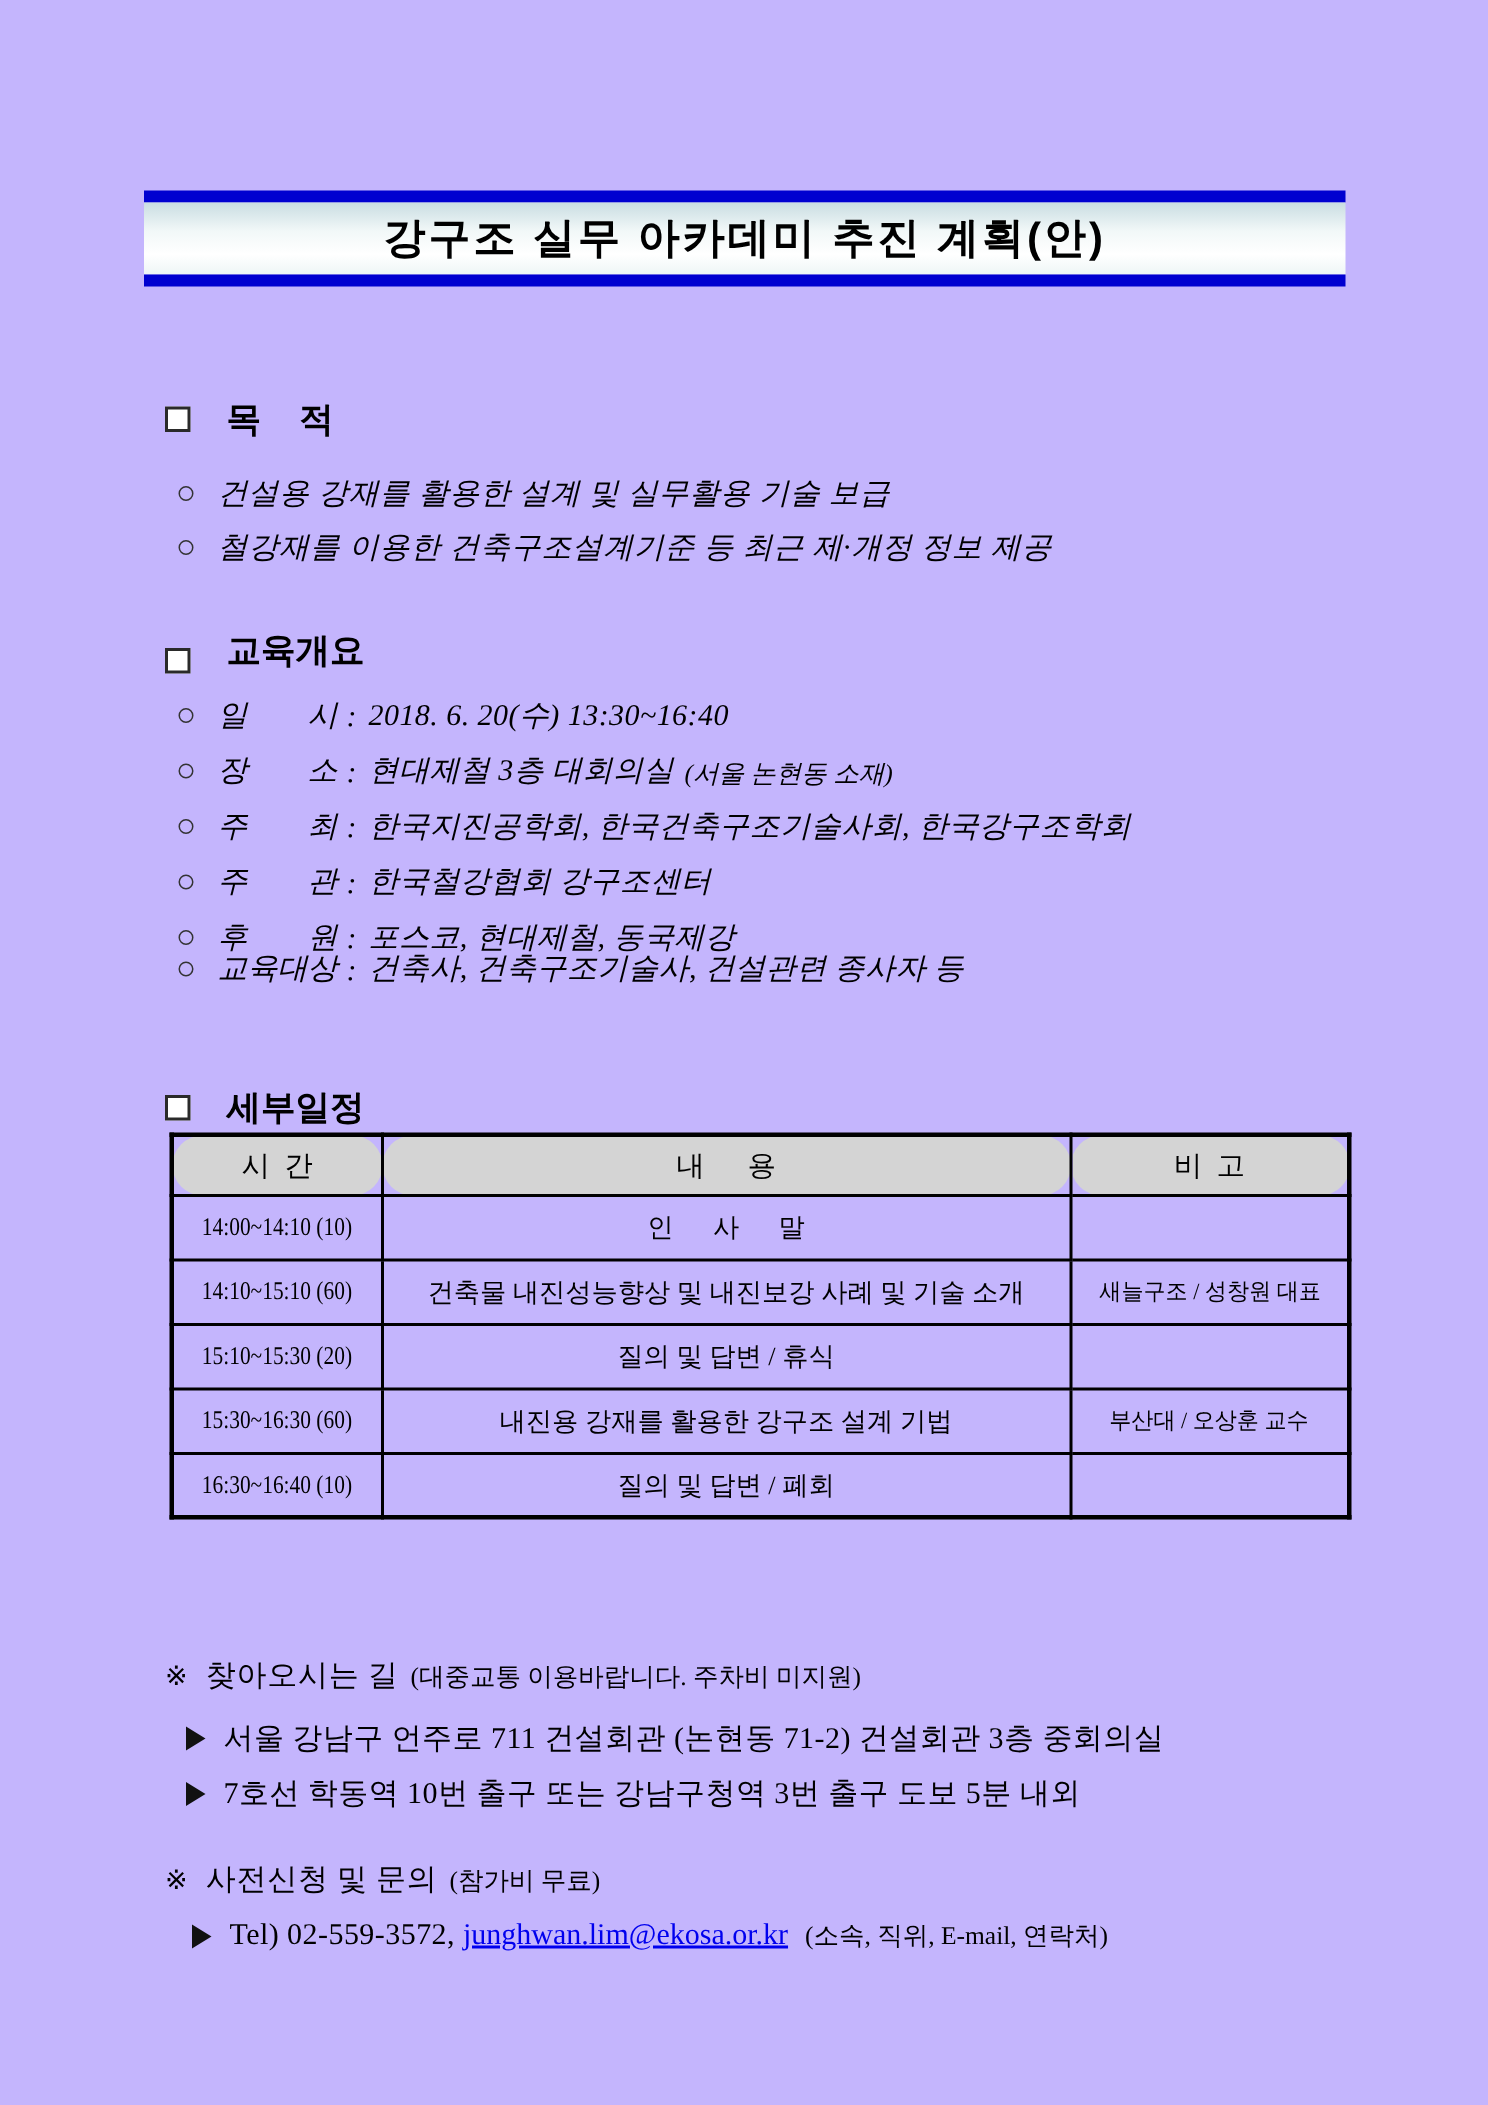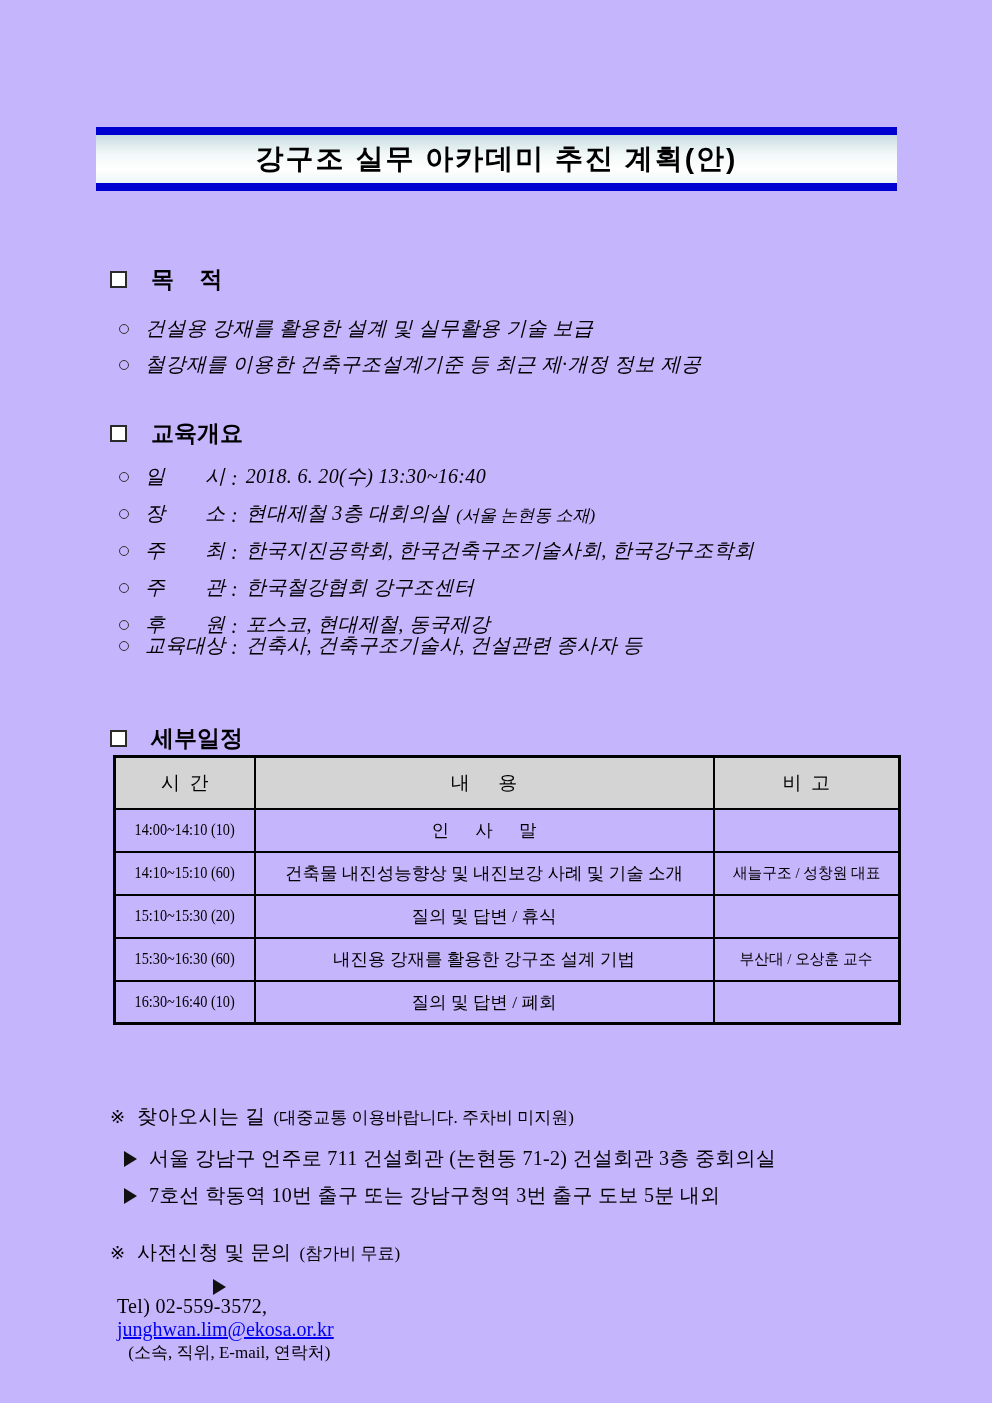--- a/index.html
+++ b/index.html
@@ -56,21 +56,21 @@
   table.sched {
     position: absolute; top: 755px; left: 113px;
     width: 785px; border-collapse: collapse;
     border: 3px solid #000; table-layout: fixed;
   }
   table.sched th, table.sched td {
     border: 2px solid #000; text-align: center; vertical-align: middle;
     font-weight: normal; overflow: hidden;
   }
   table.sched th {
-    background: #d4d4d4; height: 52px; font-size: 19px; white-space: pre;
+    background: #d4d4d4; height: 40px; font-size: 19px; white-space: pre; border-radius: 22px;
   }
   table.sched td { height: 43px; }
   .col-time  { width: 140px; }
   .col-cont  { width: 459px; }
   .col-note  { width: 186px; }
   td .time-text {
     display: inline-block; font-size: 17px; white-space: nowrap;
     transform: scaleX(0.84); transform-origin: center;
   }
   td .cont-text { font-size: 17.5px; white-space: pre; }
@@ -115,21 +115,21 @@
   </div>
   <div class="line" style="top:315px; left:119px;">
     <span class="circle"></span>
     <span class="body-text">건설용 강재를 활용한 설계 및 실무활용 기술 보급</span>
   </div>
   <div class="line" style="top:351px; left:119px;">
     <span class="circle"></span>
     <span class="body-text">철강재를 이용한 건축구조설계기준 등 최근 제·개정 정보 제공</span>
   </div>
 
-  <div class="section-heading" style="top:418px;">
+  <div class="section-heading" style="top:418px;align-items:flex-end;">
     <span class="sq"></span>
     <span>교육개요</span>
   </div>
 
   <div class="line" style="top:463px; left:119px;">
     <span class="circle"></span>
     <span class="label">일        시</span>
     <span class="colon">:</span>
     <span class="value">2018. 6. 20(수) 13:30~16:40</span>
   </div>
@@ -224,20 +224,20 @@
   <div class="ref-line" style="top:1182px; left:124px;">
     <span class="tri"></span>
     <span class="sub-text">7호선 학동역 10번 출구 또는 강남구청역 3번 출구 도보 5분 내외</span>
   </div>
 
   <div class="ref-line" style="top:1239px; left:110px;">
     <span class="ref-mark">※</span>
     <span class="ref-title">사전신청 및 문의</span>
     <span class="ref-note">(참가비 무료)</span>
   </div>
-  <div class="ref-line" style="top:1279px; left:117px;flex-direction:column;">
+  <div class="ref-line" style="top:1279px; left:128px;">
     <span class="tri"></span>
     <span class="sub-text">Tel) 02-559-3572, </span>
     <span class="email-link">junghwan.lim@ekosa.or.kr</span>
     <span class="small-note"> (소속, 직위, E-mail, 연락처)</span>
   </div>
 
 </div>
 
 </body></html>

